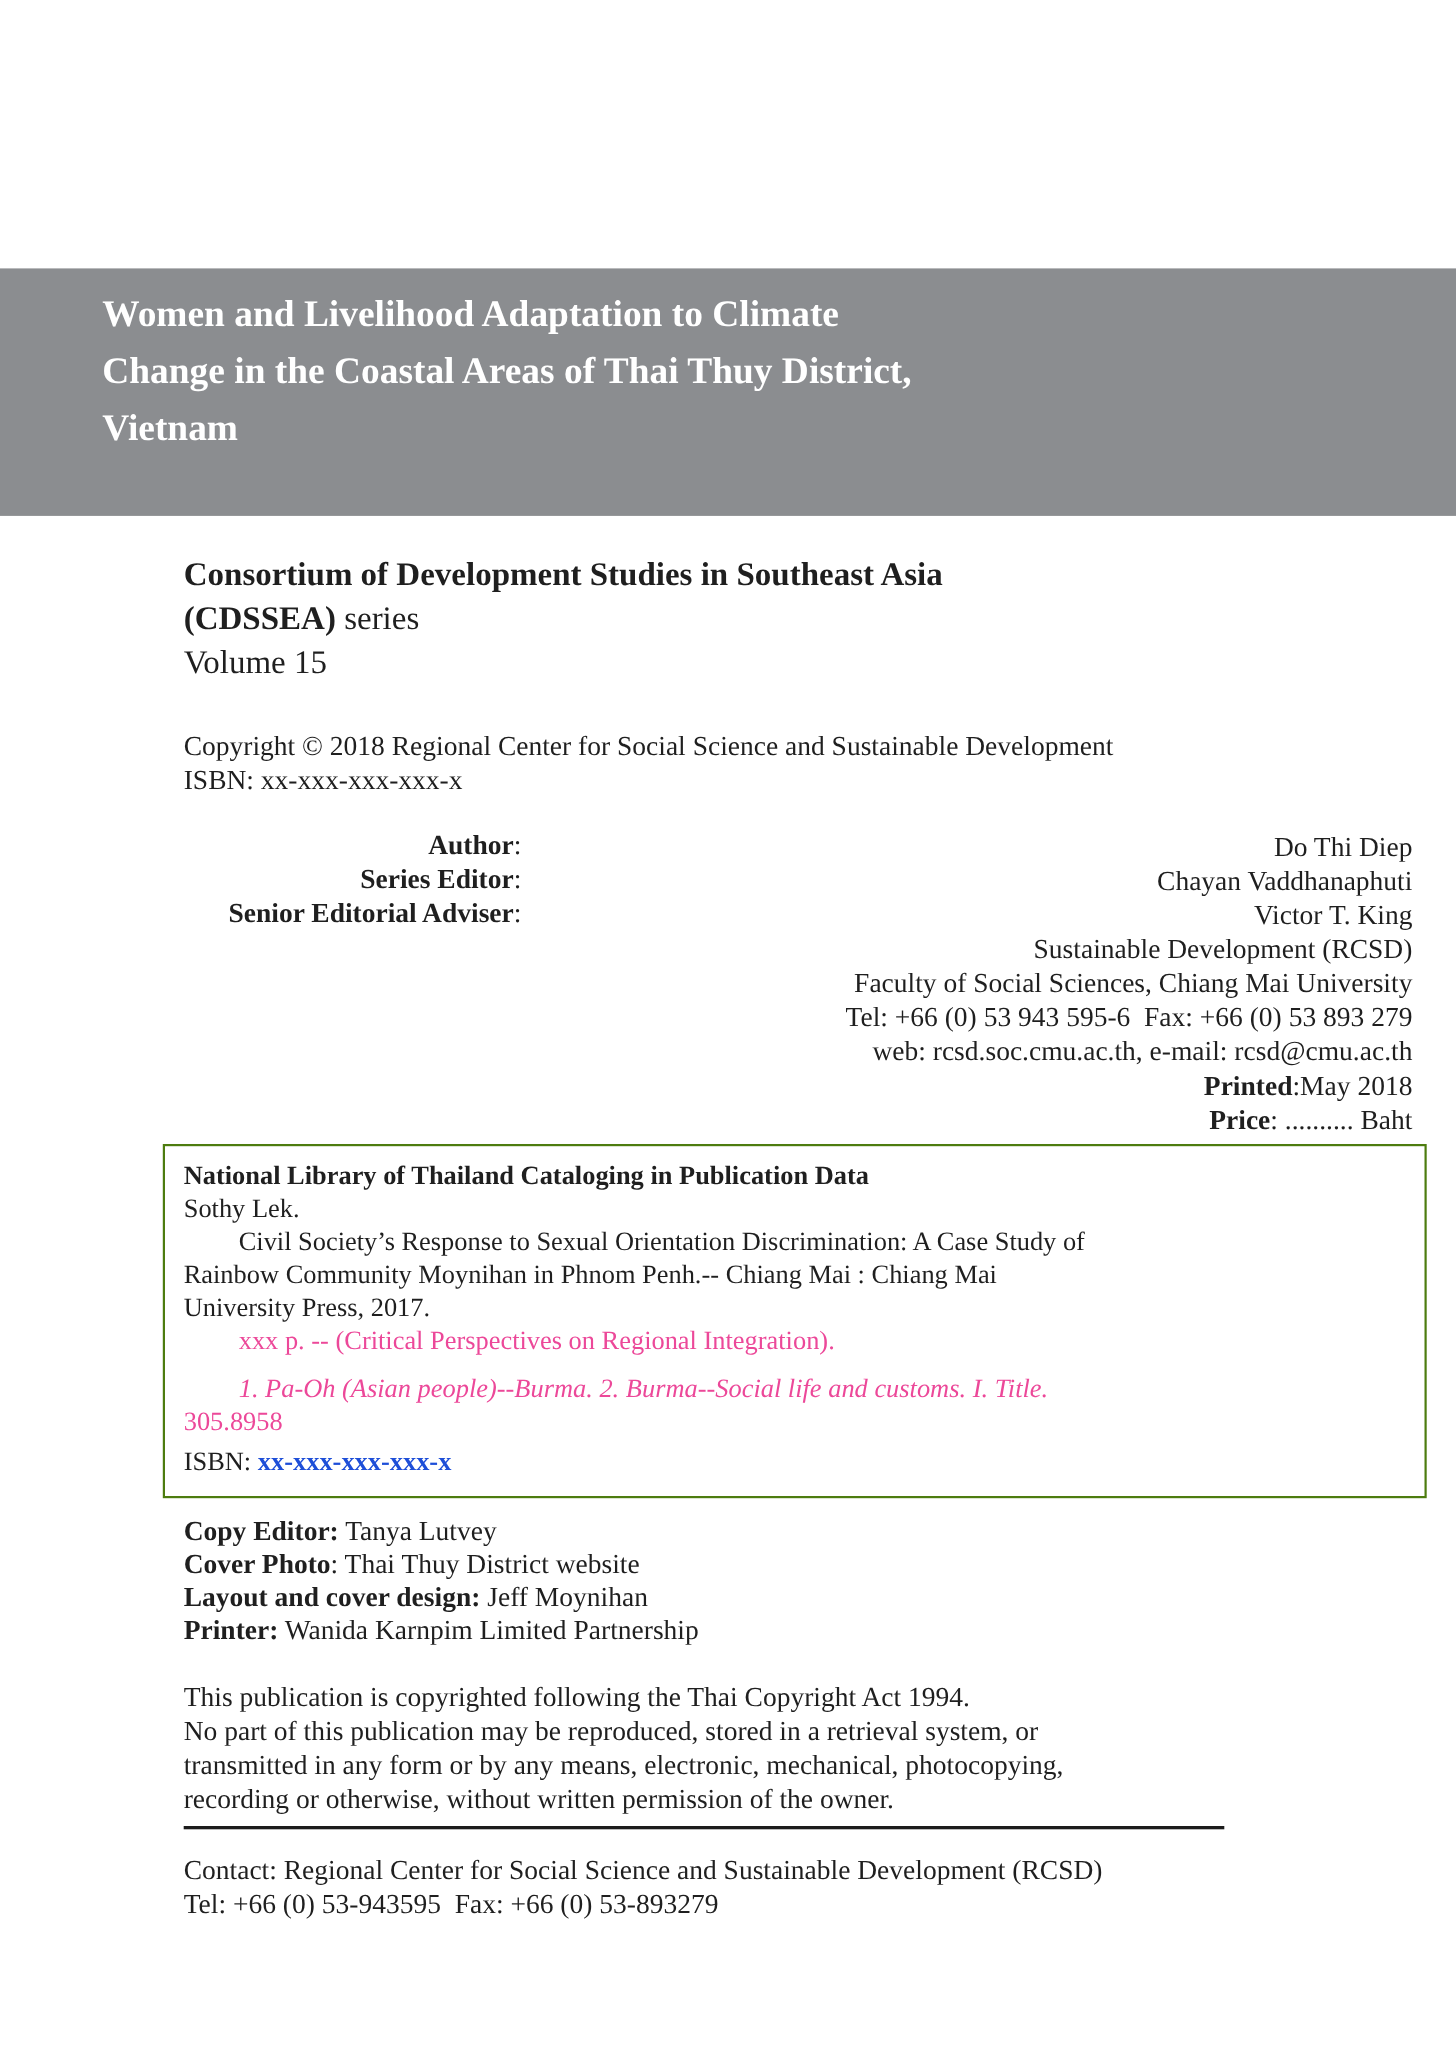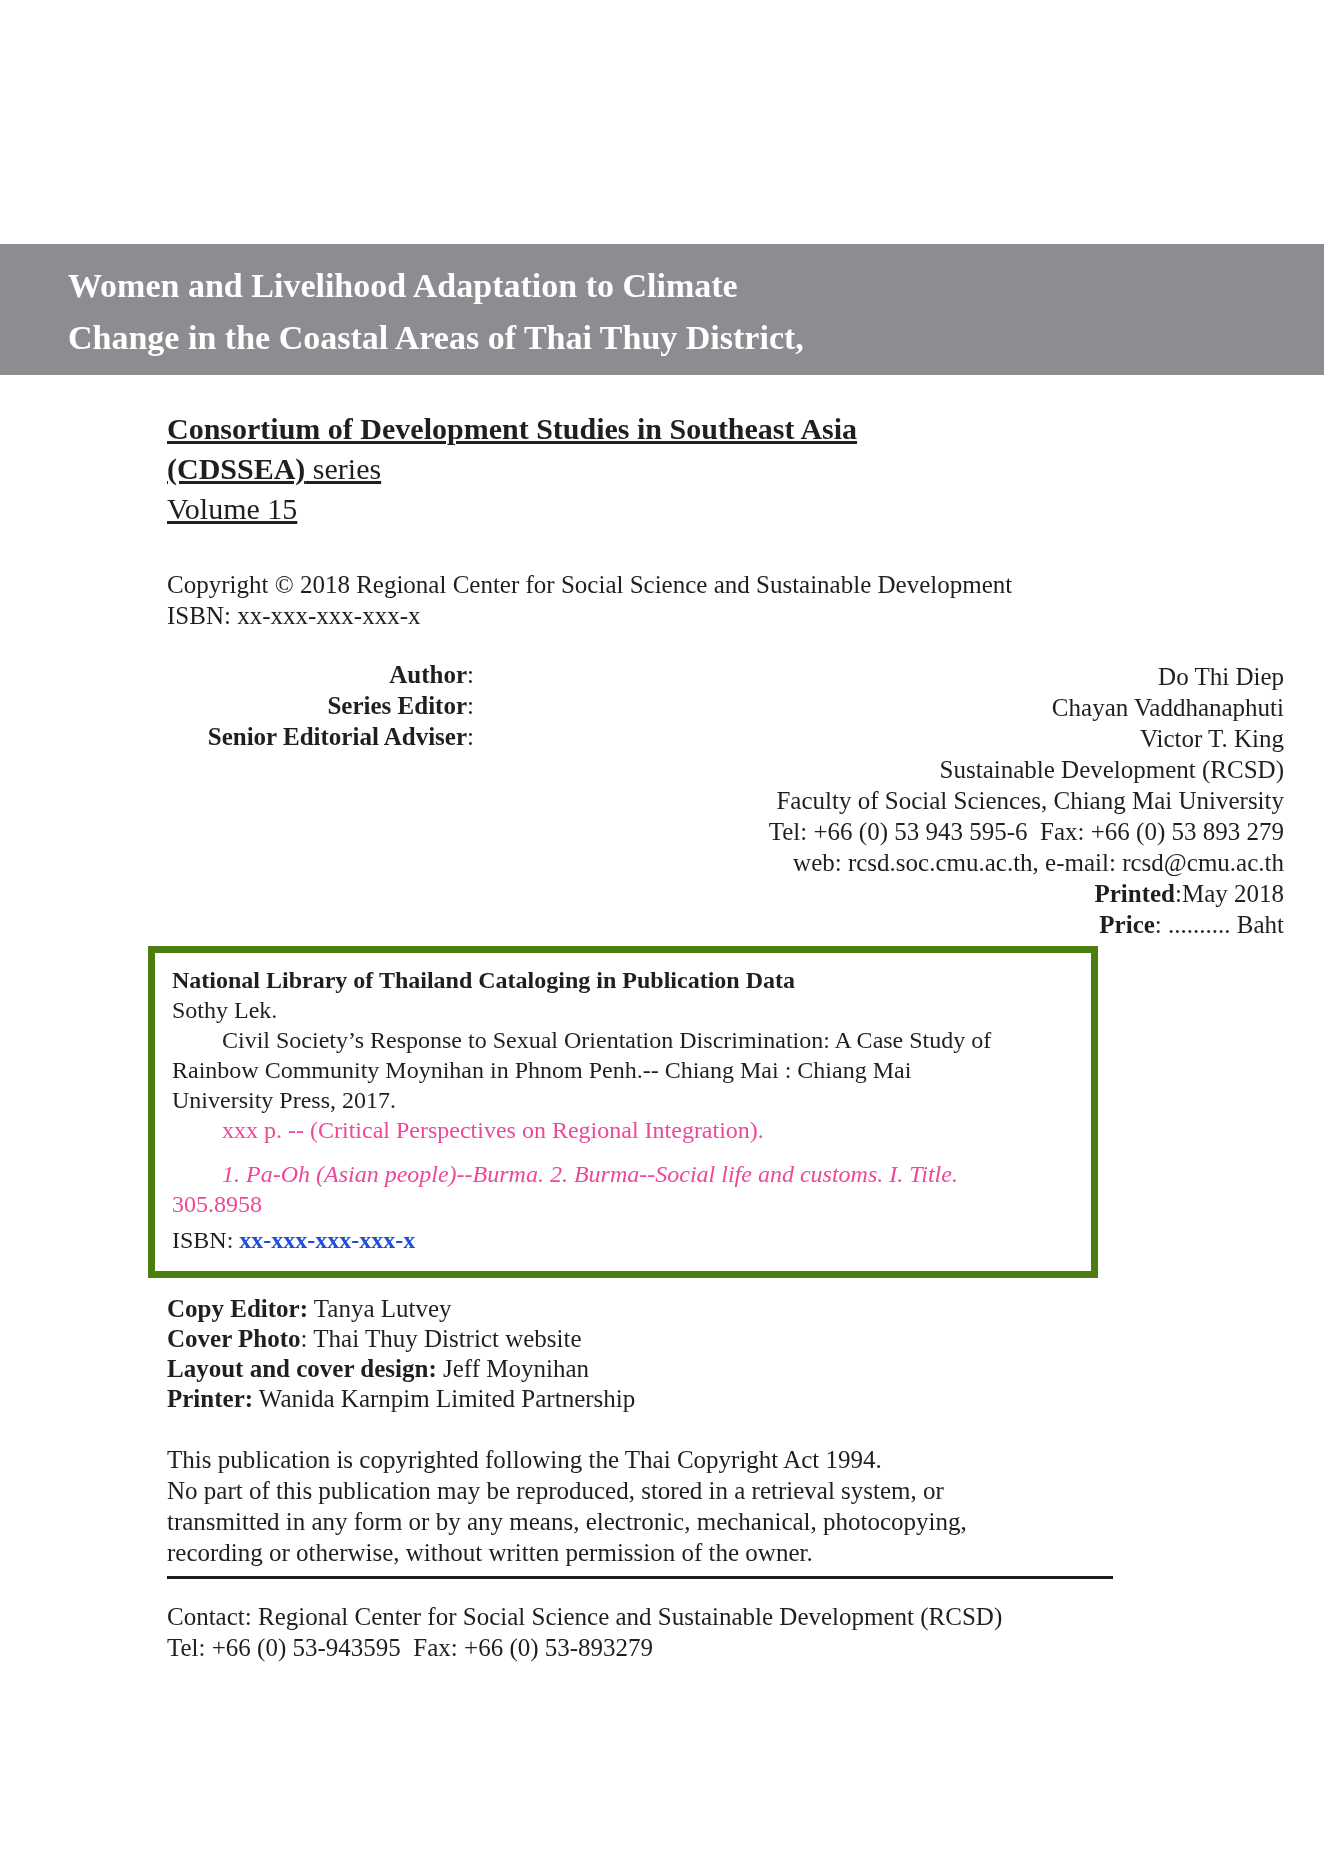--- a/index.html
+++ b/index.html
@@ -8,57 +8,57 @@
     font-family: "Liberation Serif", serif;
     color: #1f1f1f;
     position: relative;
     overflow: hidden;
   }
   .page { padding-top: 244px; }
 
   
   .banner {
     background: #8b8d90;
-    height: 131px;
+    height: 225px;
     box-sizing: border-box;
-    padding: 16px 60px 0 68px;
+    padding: 16px 60px 0 93px;
   }
   .banner .title-line {
     color: #ffffff;
     font-weight: bold;
     font-size: 34px;
     line-height: 52px;
     white-space: pre;
   }
 
   .content { padding-left: 167px; padding-right: 40px; font-size: 25px; }
   .line { white-space: pre; line-height: 31px; }
   .b { font-weight: bold; }
 
   
-  .series { margin-top: 34px; text-decoration: underline; }
+  .series { margin-top: 34px; }
   .series .h-line { font-size: 30px; line-height: 40px; white-space: pre; }
 
   
   .copyright { margin-top: 40px; }
 
   
   .credits { margin-top: 30px; text-align: right; }
   .credits-row { display: flex; }
   .lblcol { flex: 0 0 307px; white-space: pre; }
   .credits-row .line { flex: 1 1 auto; }
   .printed-lbl { display: inline-block; width: 133px; }
 
   
   .catalog-box {
     box-sizing: border-box;
-    width: 950px;
+    width: 1149px;
     margin-left: -19px;
     margin-top: 6px;
-    border: 7px solid #4d7c0f;
+    border: 2px solid #4d7c0f;
     padding: 12px 20px 16px 17px;
     font-size: 24px;
   }
   .catalog-box .line { line-height: 30px; }
   .indent { padding-left: 50px; }
   .pink { color: #ec4899; }
   .red  { color: #1d4ed8; }
   .gap-top-lg { margin-top: 14px; font-style: italic; }
   .gap-top-sm { margin-top: 6px; }
 

